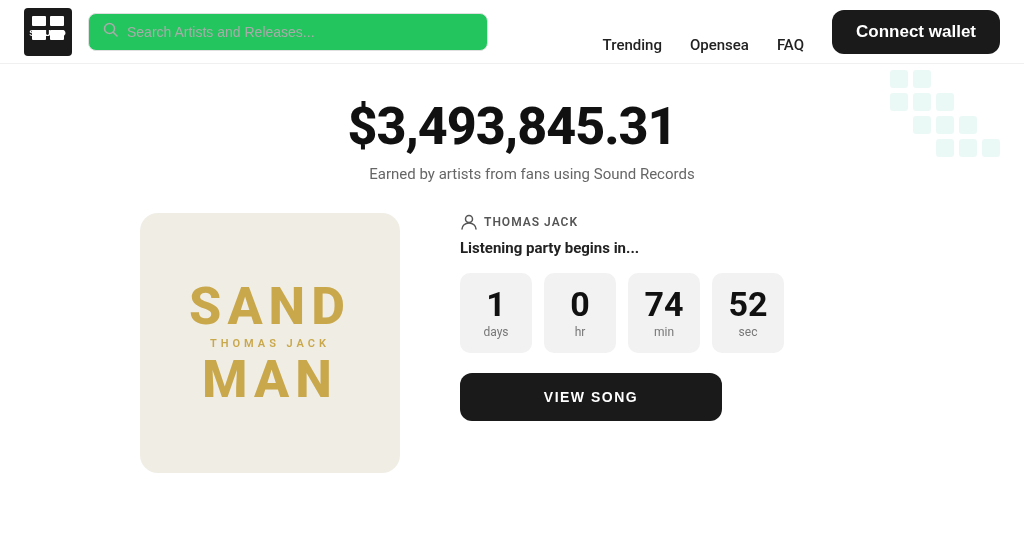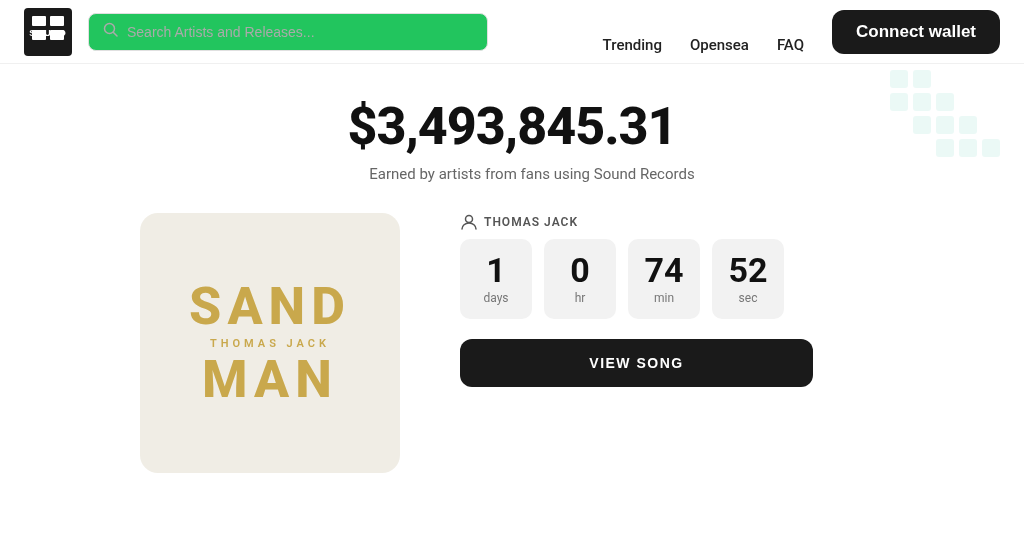--- a/index.html
+++ b/index.html
@@ -259,21 +259,21 @@
     .view-song-btn {
       background: #1a1a1a;
       color: #fff;
       border: none;
       border-radius: 12px;
       padding: 16px 0;
       font-size: 14px;
       font-weight: 700;
       letter-spacing: 1.5px;
       cursor: pointer;
-      width: 353px;
+      width: 262px;
       text-align: center;
       text-transform: uppercase;
     }
   </style>
 </head>
 <body>
 
 <header class="header">
   <div class="logo">
     <svg viewBox="0 0 48 48" fill="none" xmlns="http://www.w3.org/2000/svg">
@@ -344,20 +344,21 @@
 
   <div class="song-info">
     <div class="artist-label">
       <svg class="artist-icon" viewBox="0 0 18 18" fill="none">
         <circle cx="9" cy="6" r="3.5" stroke="#555" stroke-width="1.5"></circle>
         <path d="M2 16c0-3.314 3.134-6 7-6s7 2.686 7 6" stroke="#555" stroke-width="1.5" stroke-linecap="round"></path>
       </svg>
       <span>THOMAS JACK</span>
     </div>
 
+    <div class="listening-party-label">Listening party begins in...</div>
 
     
     <div class="countdown">
       <div class="countdown-unit">
         <span class="countdown-number">1</span>
         <span class="countdown-label">days</span>
       </div>
       <div class="countdown-unit">
         <span class="countdown-number">0</span>
         <span class="countdown-label">hr</span>

